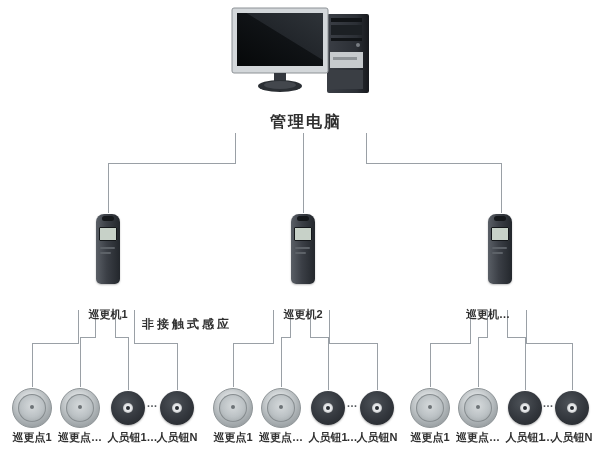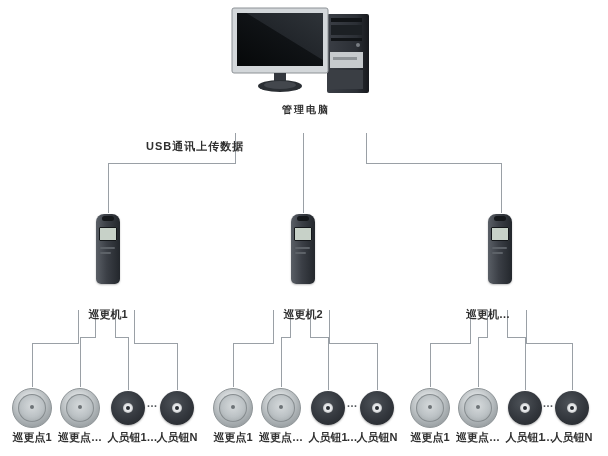--- a/index.html
+++ b/index.html
@@ -14,21 +14,21 @@
     background:var(--c-background);overflow:hidden;
   }
   .wires{position:absolute;left:0;top:0;width:608px;height:456px;}
   .wires polyline{fill:none;stroke:var(--c-wire);stroke-width:1;shape-rendering:crispEdges;}
   .lbl{
     position:absolute;color:var(--c-text);font-weight:bold;font-size:11px;
     line-height:13px;white-space:nowrap;
   }
   .lbl.center{text-align:center;}
   .computer-img{position:absolute;left:230px;top:5px;width:150px;height:100px;}
-  .computer-label{left:269px;top:103px;width:74px;letter-spacing:2px;font-size:10px;}
+  .computer-label{left:269px;top:115px;width:74px;letter-spacing:2px;font-size:16px;}
   .usb-label{left:146px;top:140px;letter-spacing:1px;}
   .sensing-label{left:142px;top:318px;letter-spacing:3px;font-size:12px;}
 
   
   .reader{
     position:absolute;top:214px;width:24px;height:70px;
     background:linear-gradient(90deg,#5a5f66 0%,#3b3f46 45%,#23272c 100%);
     border-radius:8px 8px 5px 5px;box-shadow:0 1px 2px rgba(0,0,0,.25);
   }
   .reader .cap{
@@ -135,21 +135,21 @@
     <rect x="100" y="65" width="33" height="19" fill="#3a3e44"></rect>
 
     <rect x="2" y="3" width="96" height="65" rx="2" fill="#d3d7da" stroke="#8d9296" stroke-width="1"></rect>
     <rect x="7" y="8" width="86" height="53" fill="url(#scr)"></rect>
     <rect x="44" y="68" width="12" height="9" fill="#34383e"></rect>
     <ellipse cx="50" cy="81" rx="22" ry="6" fill="#2b2f34"></ellipse>
     <ellipse cx="50" cy="80" rx="16" ry="4" fill="#43474d"></ellipse>
   </svg>
 
   <div class="lbl center computer-label">管理电脑</div>
-  <div class="lbl usb-label">USB通讯上传数据</div>
+  <div class="lbl sensing-label">非接触式感应</div>
 
   <div class="reader" style="left:96px">
     <div class="cap"></div>
     <div class="lcd"></div>
     <div class="btn1"></div>
     <div class="btn2"></div>
   </div>
   <div class="reader" style="left:291px">
     <div class="cap"></div>
     <div class="lcd"></div>

